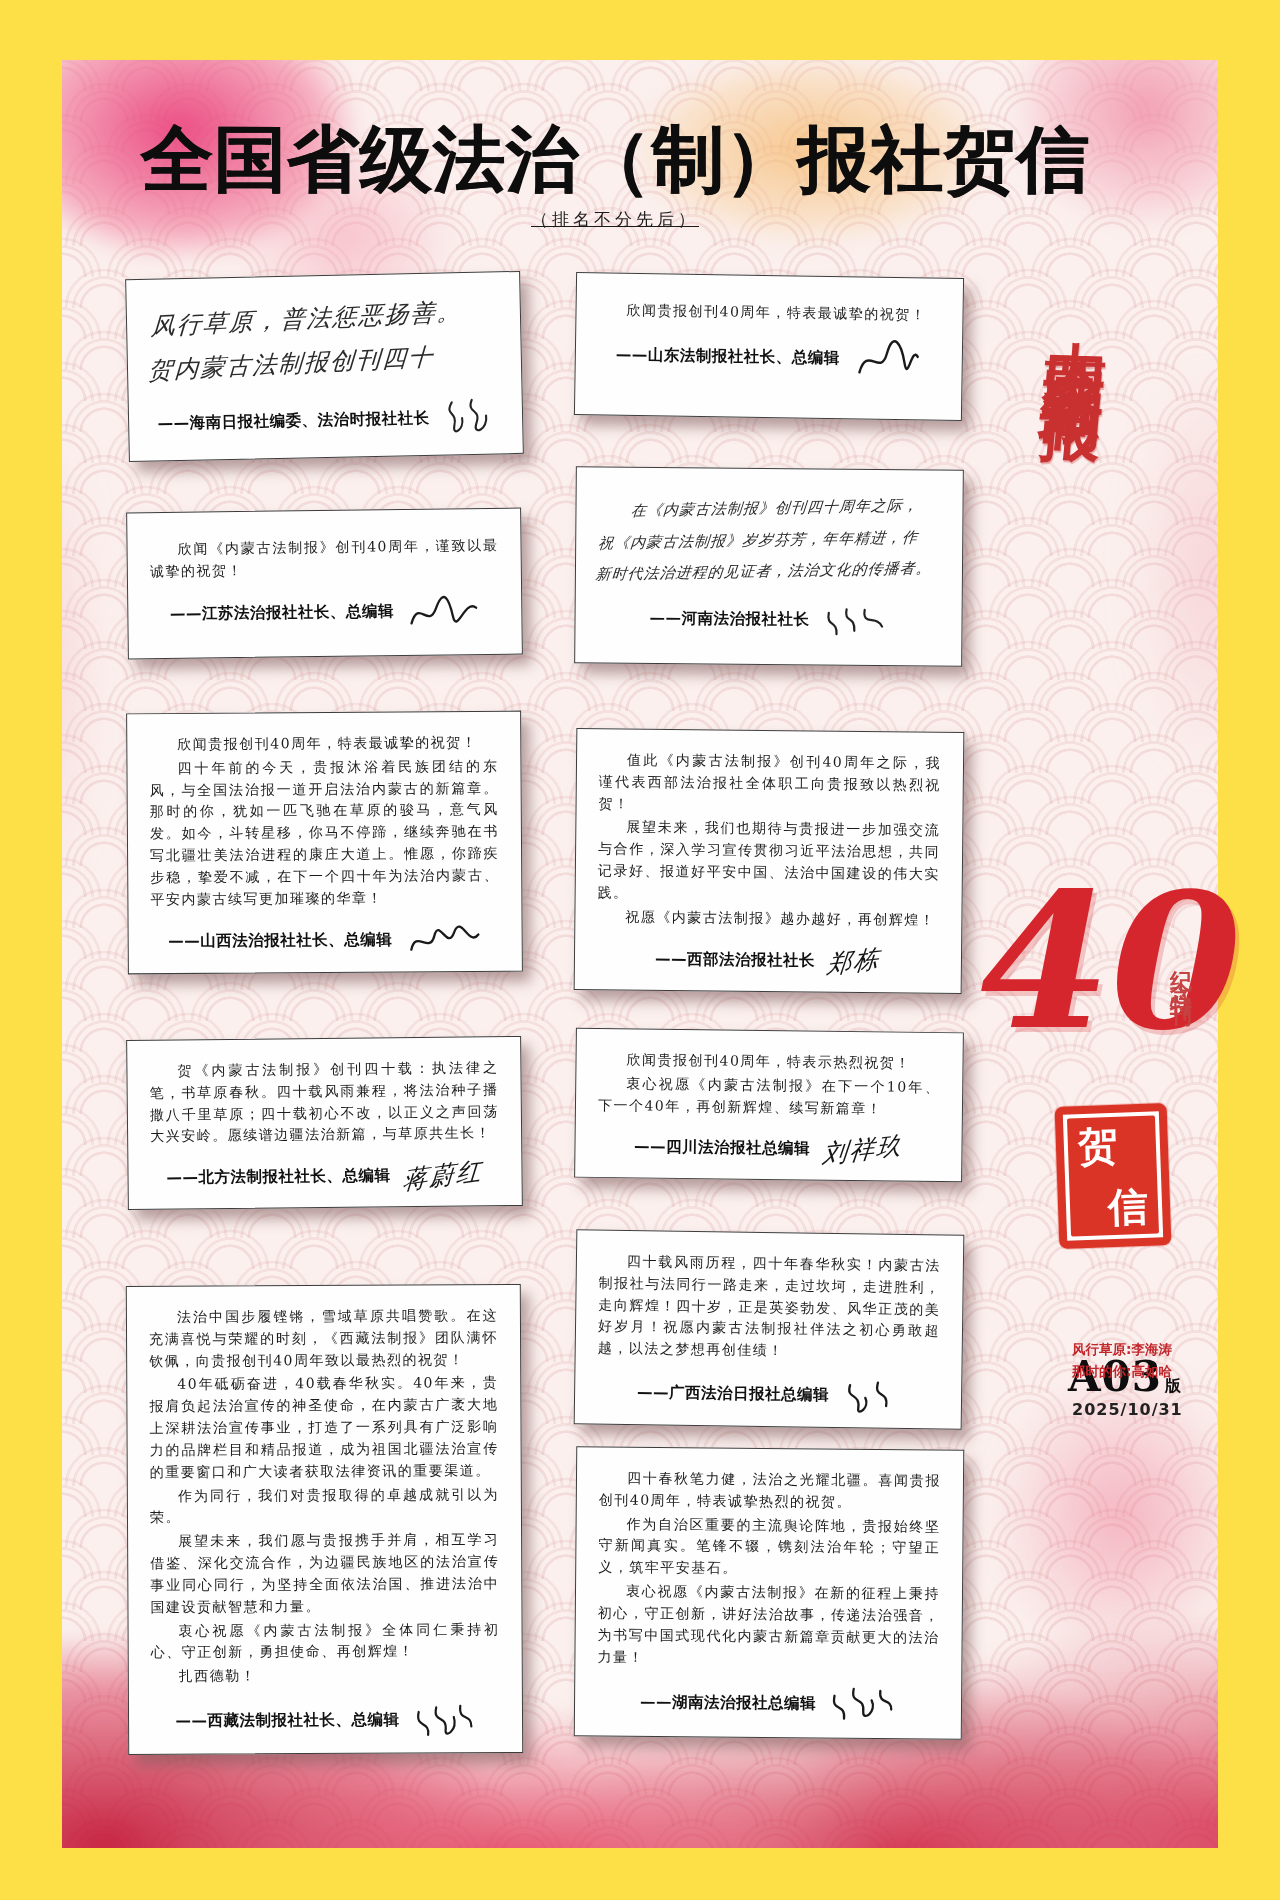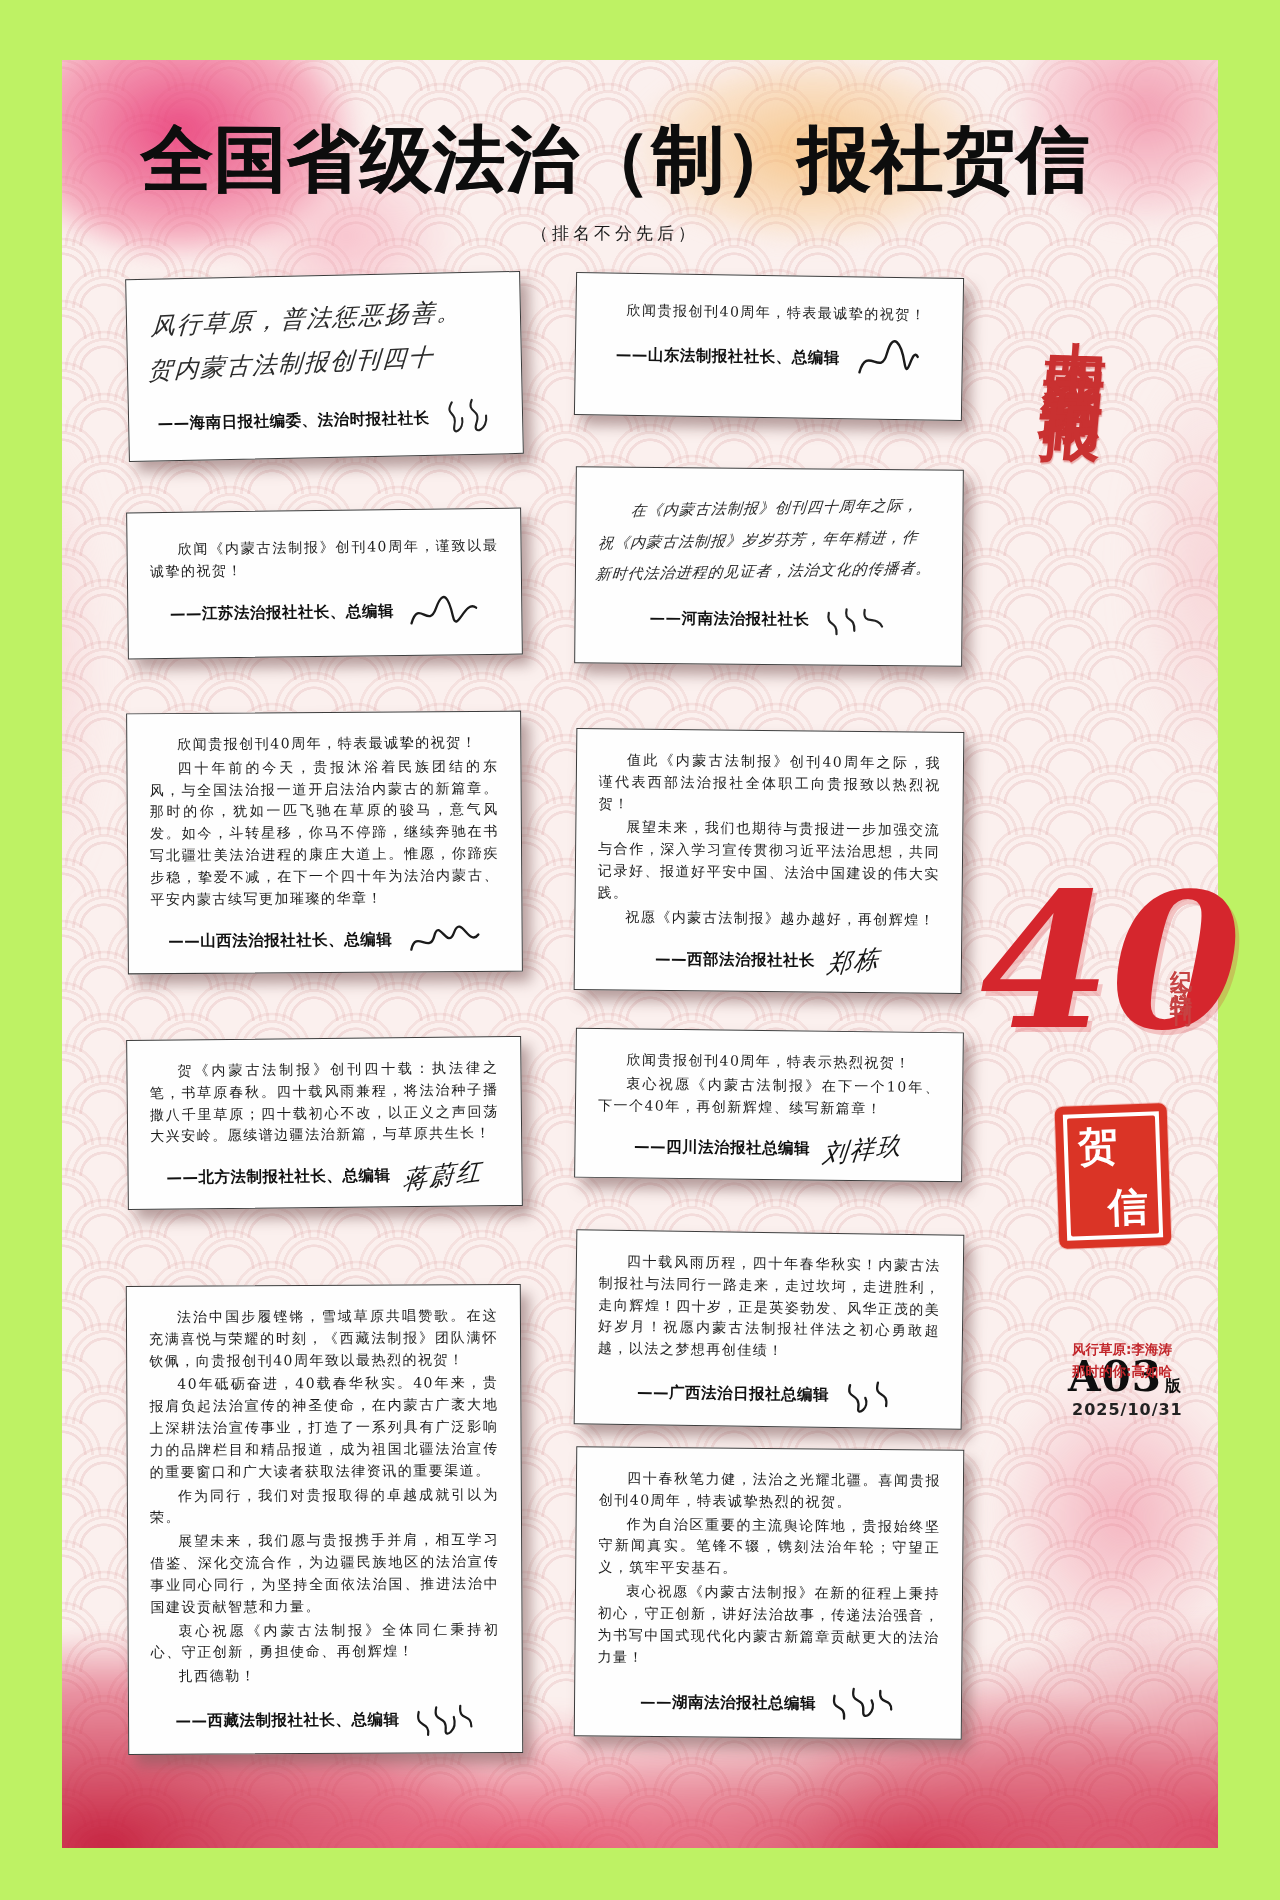--- a/index.html
+++ b/index.html
@@ -1,16 +1,16 @@
 <!DOCTYPE html>
 <html><head>
 <meta charset="utf-8">
 <style>
   html,body{margin:0;padding:0;background:#ffffff;}
-  .page{position:relative;width:1280px;height:1900px;background:#bef264;overflow:hidden;
+  .page{position:relative;width:1280px;height:1900px;background:#fde047;overflow:hidden;
         font-family:"DejaVu Serif","Liberation Serif",serif;}
   
   .canvas{position:absolute;left:62px;top:60px;width:1156px;height:1788px;
           background:#fbf0ee;overflow:hidden;}
   .canvas .seigaiha{position:absolute;inset:0;opacity:.85;
     background-image:
       radial-gradient(40px at 50% 100%, transparent 54%, rgba(216,150,150,.26) 55% 61%, transparent 62% 72%, rgba(216,150,150,.22) 73% 79%, transparent 80% 91%, rgba(216,150,150,.20) 92% 98%, transparent 99%),
       radial-gradient(40px at 50% 100%, transparent 54%, rgba(216,150,150,.26) 55% 61%, transparent 62% 72%, rgba(216,150,150,.22) 73% 79%, transparent 80% 91%, rgba(216,150,150,.20) 92% 98%, transparent 99%);
     background-size:84px 62px;background-position:0 0,42px 31px;}
   .wc{position:absolute;pointer-events:none;}
@@ -31,22 +31,22 @@
     background:
       radial-gradient(42% 85% at 8% 92%, rgba(196,28,58,.95), rgba(220,70,100,.55) 55%, transparent 76%),
       radial-gradient(36% 70% at 40% 100%, rgba(225,60,92,.9), transparent 72%),
       radial-gradient(40% 80% at 70% 96%, rgba(205,35,65,.85), transparent 70%),
       radial-gradient(50% 90% at 98% 90%, rgba(214,48,80,.9), transparent 76%),
       radial-gradient(80% 55% at 50% 115%, rgba(240,130,150,.5), transparent 82%);}
   
   .hdr{position:absolute;left:85px;top:112px;width:1060px;text-align:center;z-index:3;}
   .hdr h1{margin:0;font-size:72px;font-weight:bold;color:#0d0d0d;letter-spacing:1px;
           font-family:"DejaVu Serif","Liberation Serif",serif;text-shadow:1px 0 0 #0d0d0d;}
-  .hdr .sub{margin-top:14px;font-size:17px;color:#1a1a1a;letter-spacing:4px;
-            font-family:"DejaVu Sans","Liberation Sans",sans-serif;}
+  .hdr .sub{font-size:17px;color:#1a1a1a;letter-spacing:4px;
+            font-family:"DejaVu Sans","Liberation Sans",sans-serif;text-decoration:underline;}
   
   .card{position:absolute;box-sizing:border-box;background:#fefefe;border:1px solid #3c3c3c;
         box-shadow:8px 10px 14px rgba(125,90,90,.55);padding:20px 22px 14px;z-index:2;}
   .card .body{margin:0 0 2px 0;font-size:14px;line-height:1.56;letter-spacing:1.5px;
         color:#1c1c1c;text-align:justify;text-indent:2em;
         font-family:"DejaVu Serif","Liberation Serif",serif;}
   .attr-row{display:flex;align-items:center;justify-content:center;gap:12px;margin-top:14px;}
   .attr{font-family:"DejaVu Sans","Liberation Sans",sans-serif;font-weight:bold;
         font-size:15.5px;color:#111;letter-spacing:.5px;white-space:nowrap;}
   .scribble{flex:0 0 auto;}

